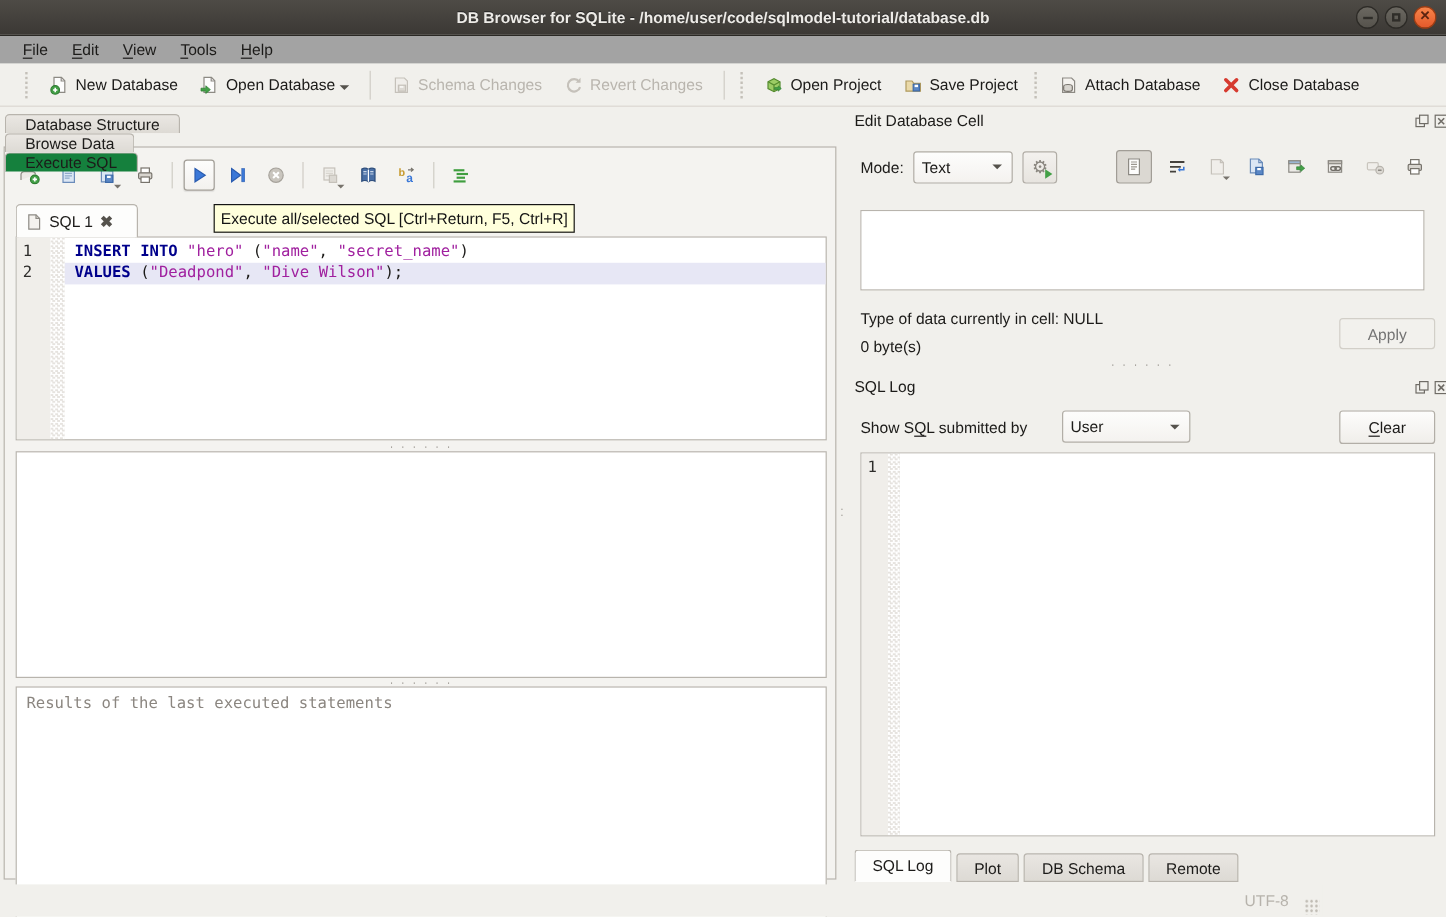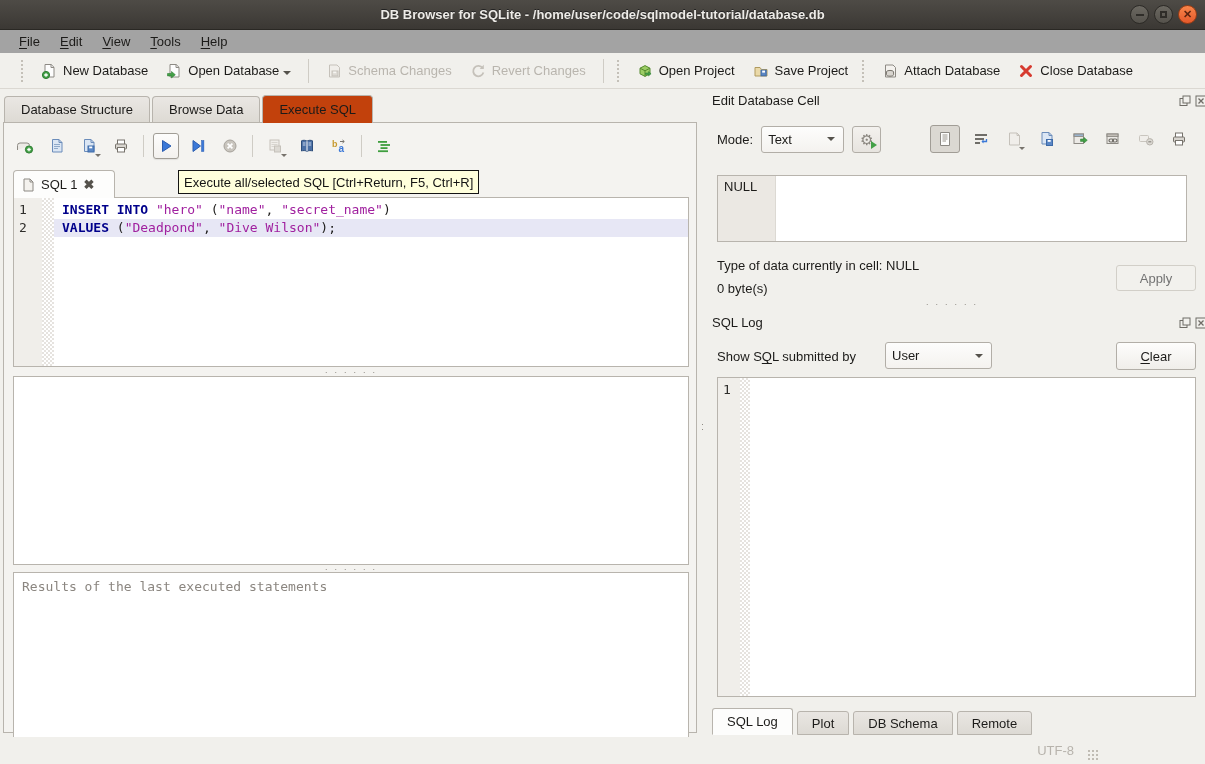--- a/index.html
+++ b/index.html
@@ -30,25 +30,25 @@
     border-bottom:1px solid #dbd8d2; display:flex; align-items:center; padding-left:16px; }
   .t-handle { width:6px; height:22px; border-left:2px dotted #c4c0b8; margin:0 5px; }
   .t-sep { width:1px; height:24px; background:#cfccc5; margin:0 8px; }
   .tbtn { display:flex; align-items:center; gap:6px; padding:5px 9px; border-radius:3px; white-space:nowrap; }
   .tbtn.disabled { color:#b9b5ae; }
   .tbtn svg { flex:none; }
   .dd-arrow { width:0; height:0; border-left:4px solid transparent; border-right:4px solid transparent;
     border-top:4px solid #55524c; margin-left:-2px; align-self:flex-end; margin-bottom:4px; }
 
   
-  .main-tabs { position:absolute; left:4px; top:95px; height:28px; display:flex; align-items:center; z-index:3; }
+  .main-tabs { position:absolute; left:4px; top:95px; height:28px; display:flex; align-items:flex-start; z-index:3;flex-direction:column; }
   .mtab { height:26px; display:flex; align-items:center; padding:0 16px;
     background:linear-gradient(#eae7e3,#dddad4); border:1px solid #b8b4ad; border-bottom:none;
     border-radius:4px 4px 0 0; margin-right:2px; }
-  .mtab.active { height:28px; background:#c2410c; position:relative; z-index:4; font-weight:normal; }
+  .mtab.active { height:28px; background:#15803d; position:relative; z-index:4; font-weight:normal; }
 
   
   .left-frame { position:absolute; left:3px; top:122px; width:694px; height:611px;
     background:#f4f3f0; border:1px solid #b8b4ad; }
 
   .sql-toolbar { position:absolute; left:8px; top:5px; height:36px; display:flex; align-items:center; gap:6px; }
   .ibtn { width:26px; height:26px; display:flex; align-items:center; justify-content:center; border-radius:3px; }
   .ibtn.hoverbox { border:1px solid #a19d96; background:linear-gradient(#fdfdfc,#f3f1ee); box-shadow:0 1px 1px rgba(0,0,0,.08); }
   .s-sep { width:1px; height:22px; background:#cfccc5; margin:0 3px; }
   .mini-caret { width:0; height:0; border-left:3px solid transparent; border-right:3px solid transparent;
@@ -473,21 +473,20 @@
   <div class="ibtn">
     <svg width="16" height="16">
         <rect x="4.5" y="2" width="7" height="4.5" fill="#fff" stroke="#77736c"></rect>
         <rect x="2.5" y="6" width="11" height="5" rx="1" fill="#d8d5cf" stroke="#77736c"></rect>
         <rect x="4.5" y="9.5" width="7" height="4.5" fill="#fff" stroke="#77736c"></rect>
       </svg>
   </div>
 </div>
 
 <div class="cell-box">
-  <div class="cell-gray">NULL</div>
   <div style="flex:1; background:#fff"></div>
 </div>
 
 <div class="type-info">Type of data currently in cell: NULL</div>
 <div class="size-info">0 byte(s)</div>
 <div class="btn disabled apply-btn">
     <span>Apply</span>
   </div>
 
 <div class="hsplit" style="left:717px; top:301px; width:470px; position:absolute">

